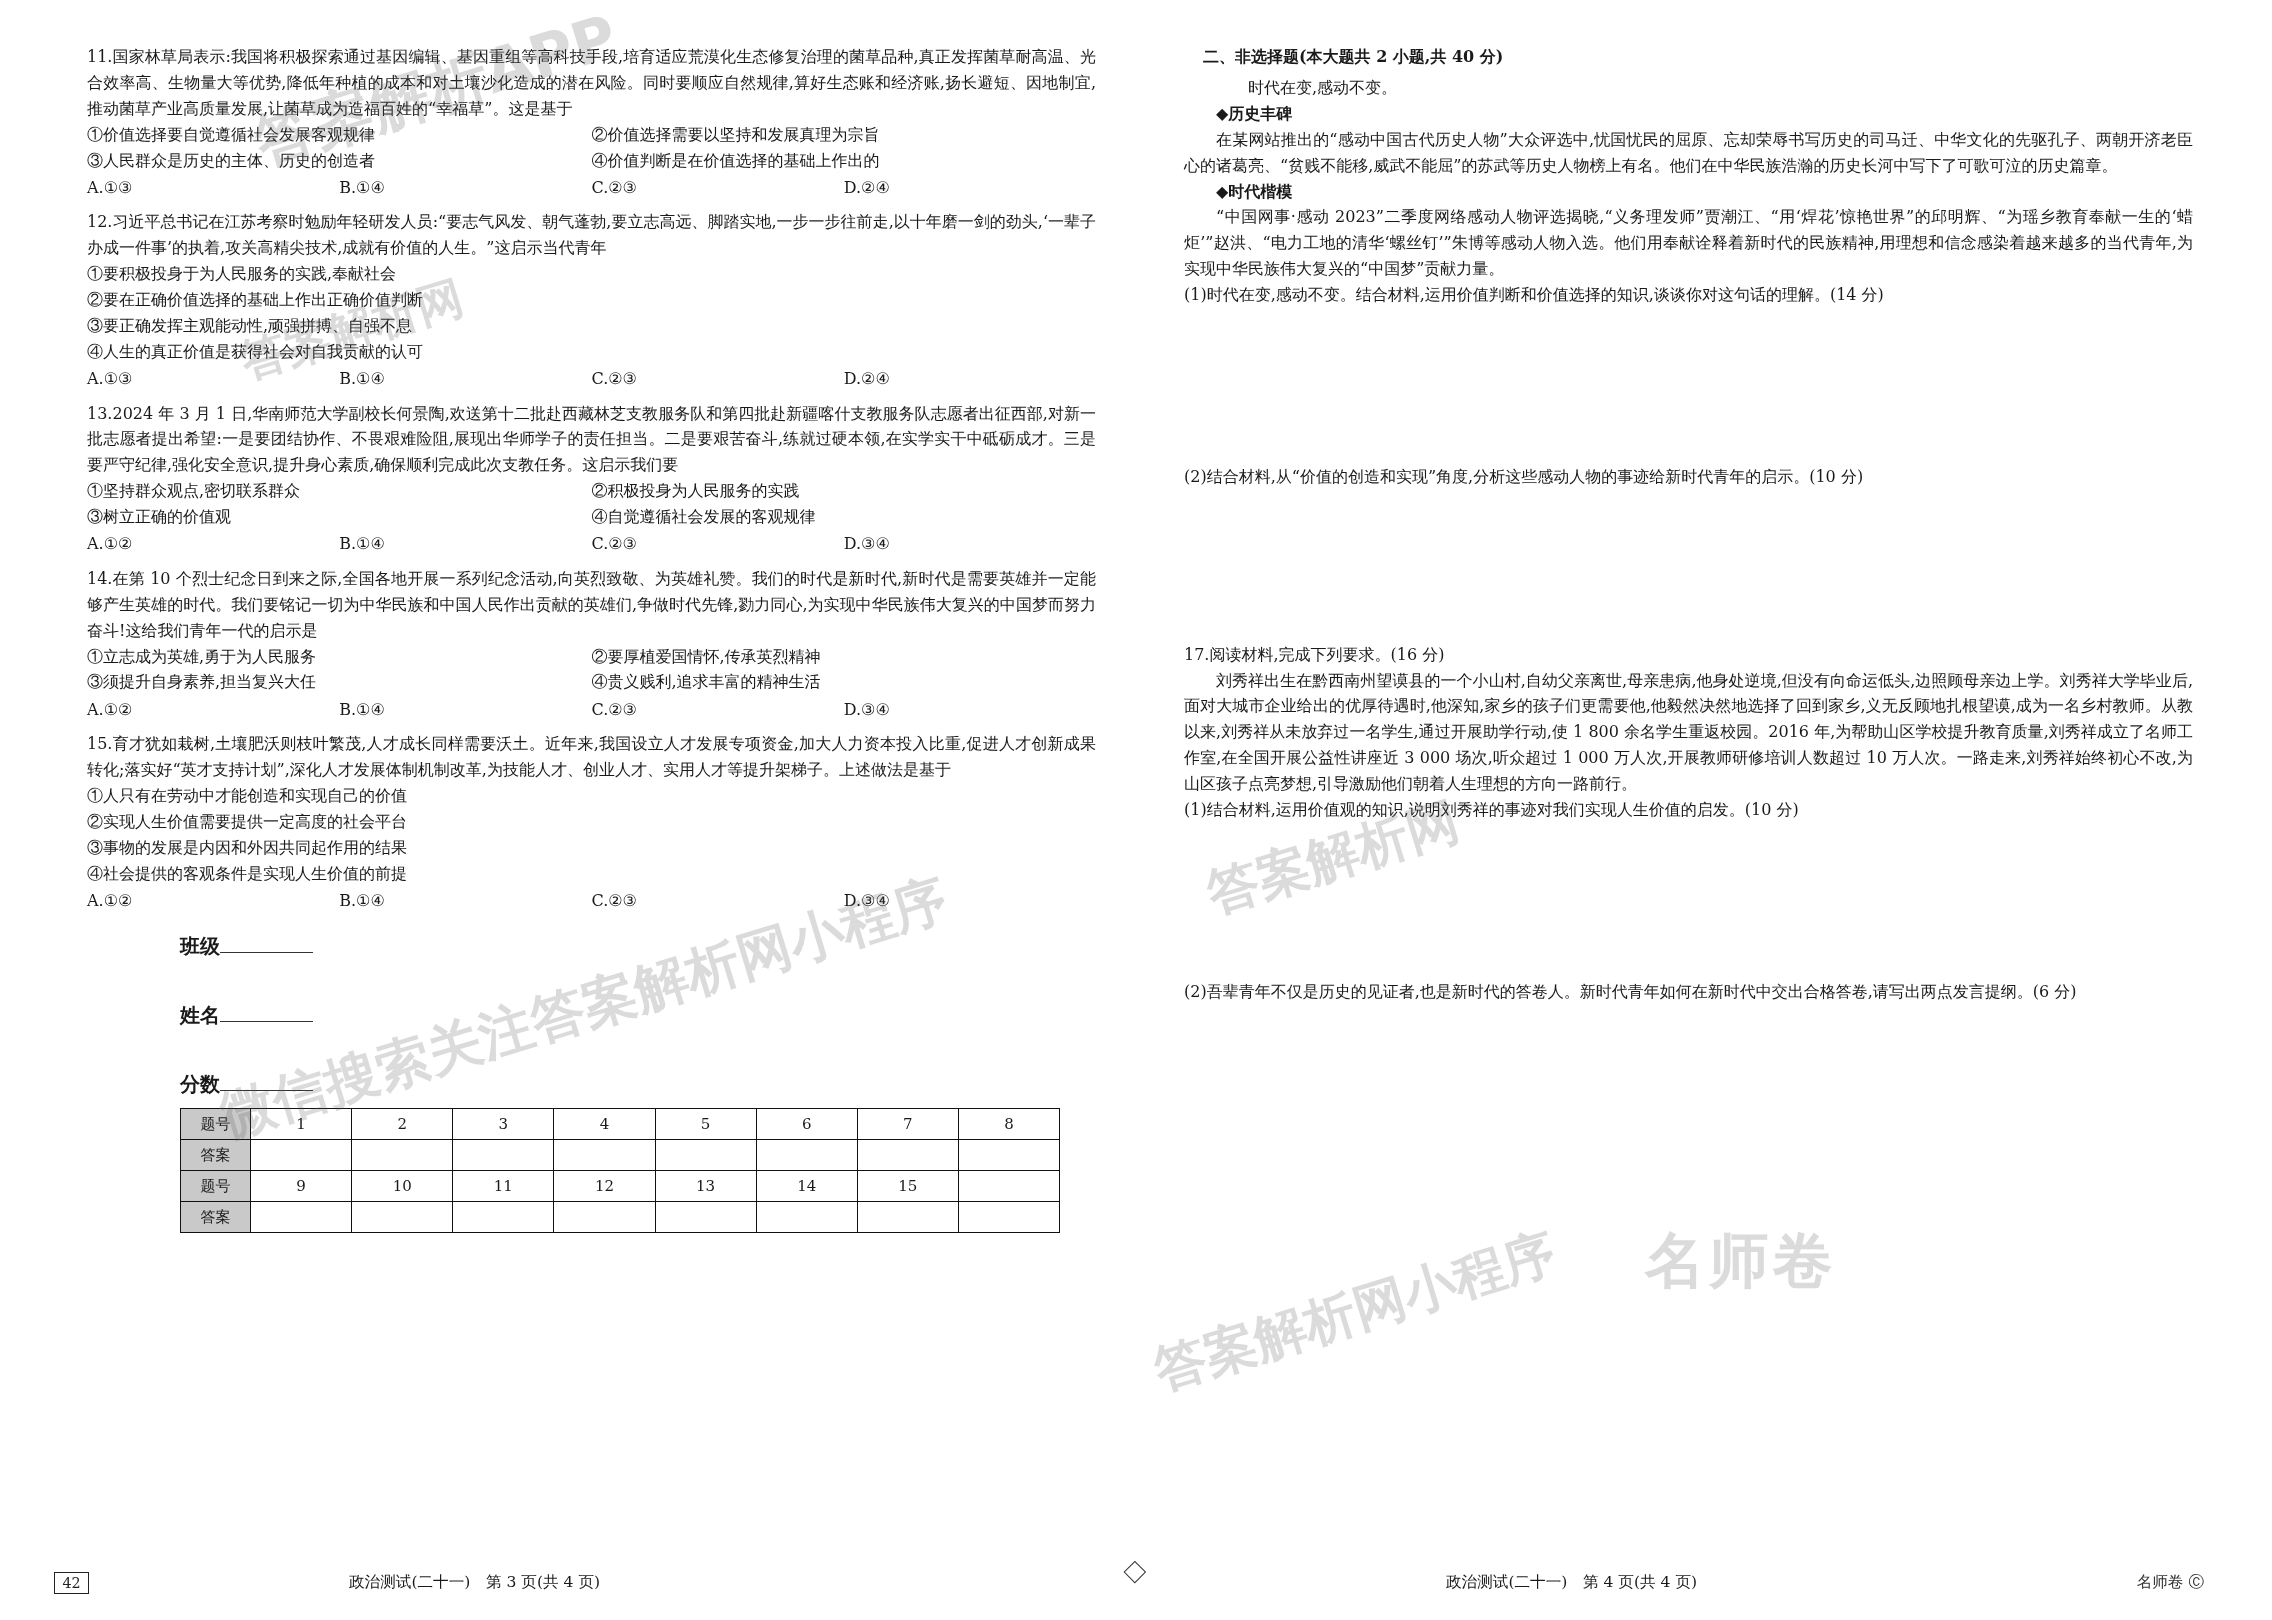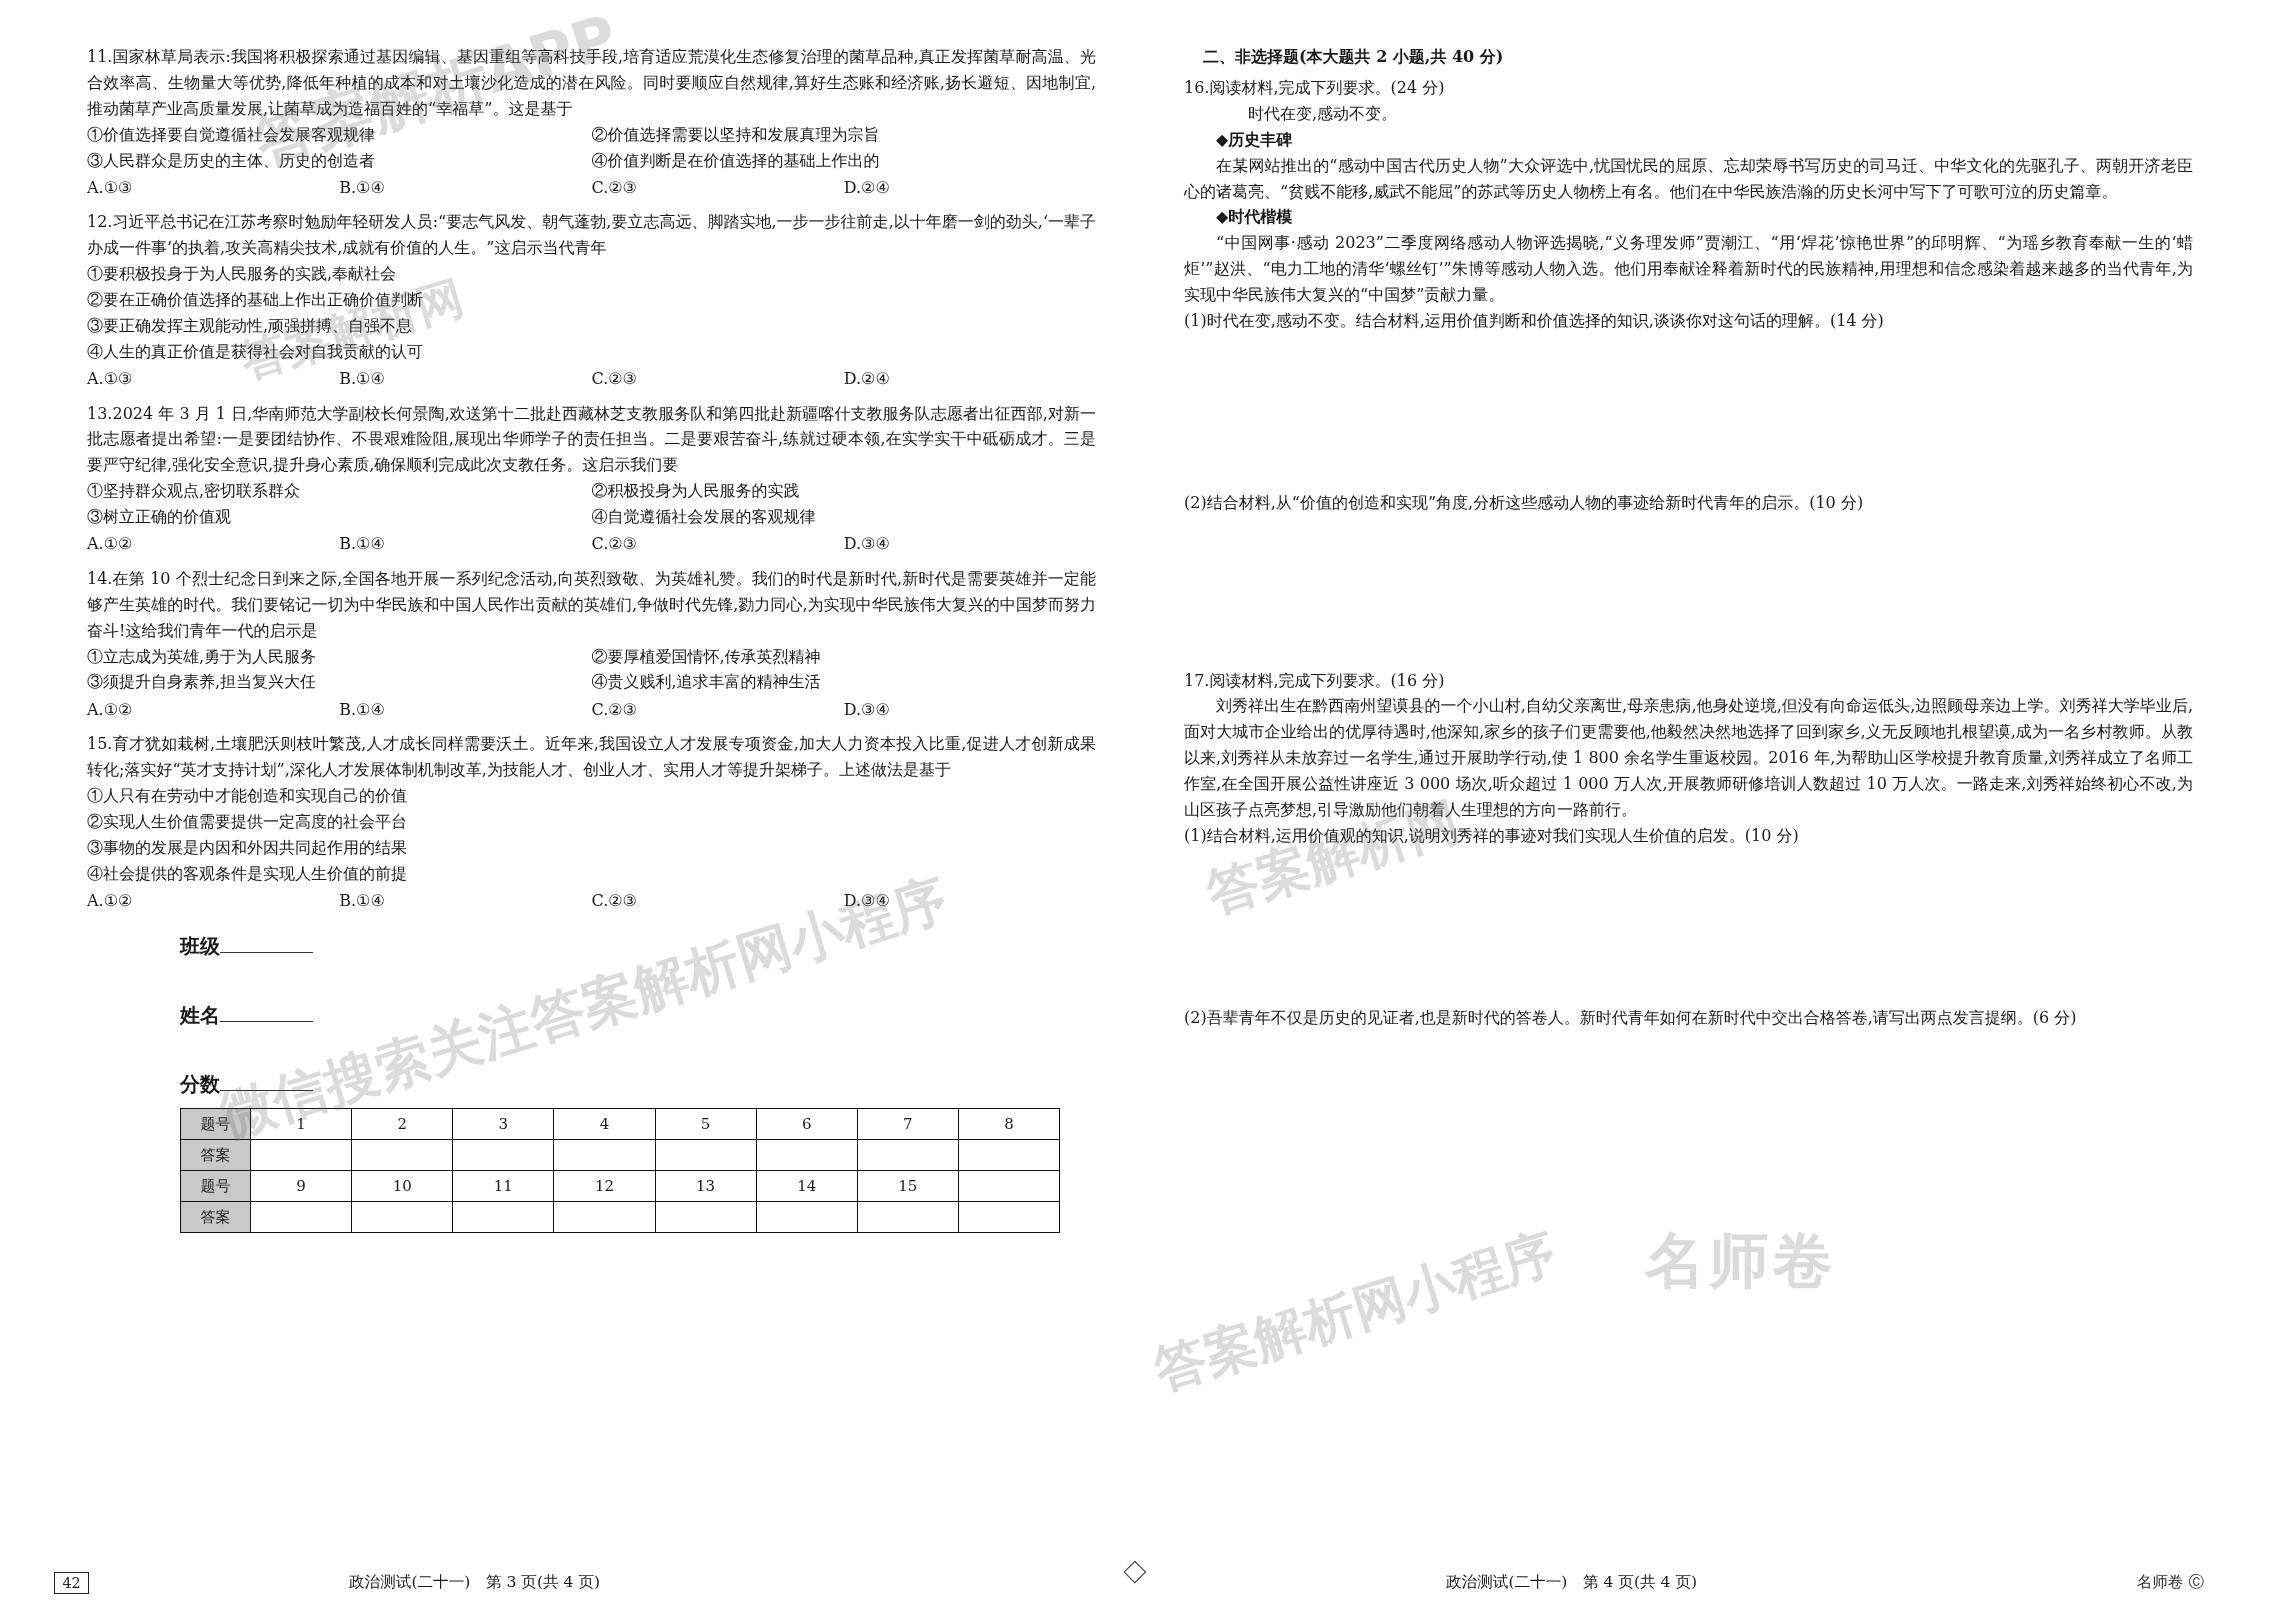--- a/index.html
+++ b/index.html
@@ -261,21 +261,20 @@
     </tbody>
       </table>
 
   </div>
 
   <div class="col col-right">
 
     <div class="sec-title">二、非选择题(本大题共 2 小题,共 40 分)</div>
 
     <div class="q">
-      <div><span class="num">16.</span><span>阅读材料,完成下列要求。(24 分)</span></div>
       <div class="indent2" style="padding-left:2em">时代在变,感动不变。</div>
       <div class="sub" style="font-weight:bold">◆历史丰碑</div>
       <div class="indent2">在某网站推出的“感动中国古代历史人物”大众评选中,忧国忧民的屈原、忘却荣辱书写历史的司马迁、中华文化的先驱孔子、两朝开济老臣心的诸葛亮、“贫贱不能移,威武不能屈”的苏武等历史人物榜上有名。他们在中华民族浩瀚的历史长河中写下了可歌可泣的历史篇章。</div>
       <div class="sub" style="font-weight:bold">◆时代楷模</div>
       <div class="indent2">“中国网事·感动 2023”二季度网络感动人物评选揭晓,“义务理发师”贾潮江、“用‘焊花’惊艳世界”的邱明辉、“为瑶乡教育奉献一生的‘蜡炬’”赵洪、“电力工地的清华‘螺丝钉’”朱博等感动人物入选。他们用奉献诠释着新时代的民族精神,用理想和信念感染着越来越多的当代青年,为实现中华民族伟大复兴的“中国梦”贡献力量。</div>
       <div>(1)时代在变,感动不变。结合材料,运用价值判断和价值选择的知识,谈谈你对这句话的理解。(14 分)</div>
       <div style="height:156px"></div>
       <div>(2)结合材料,从“价值的创造和实现”角度,分析这些感动人物的事迹给新时代青年的启示。(10 分)</div>
       <div style="height:143px"></div>
     </div>

